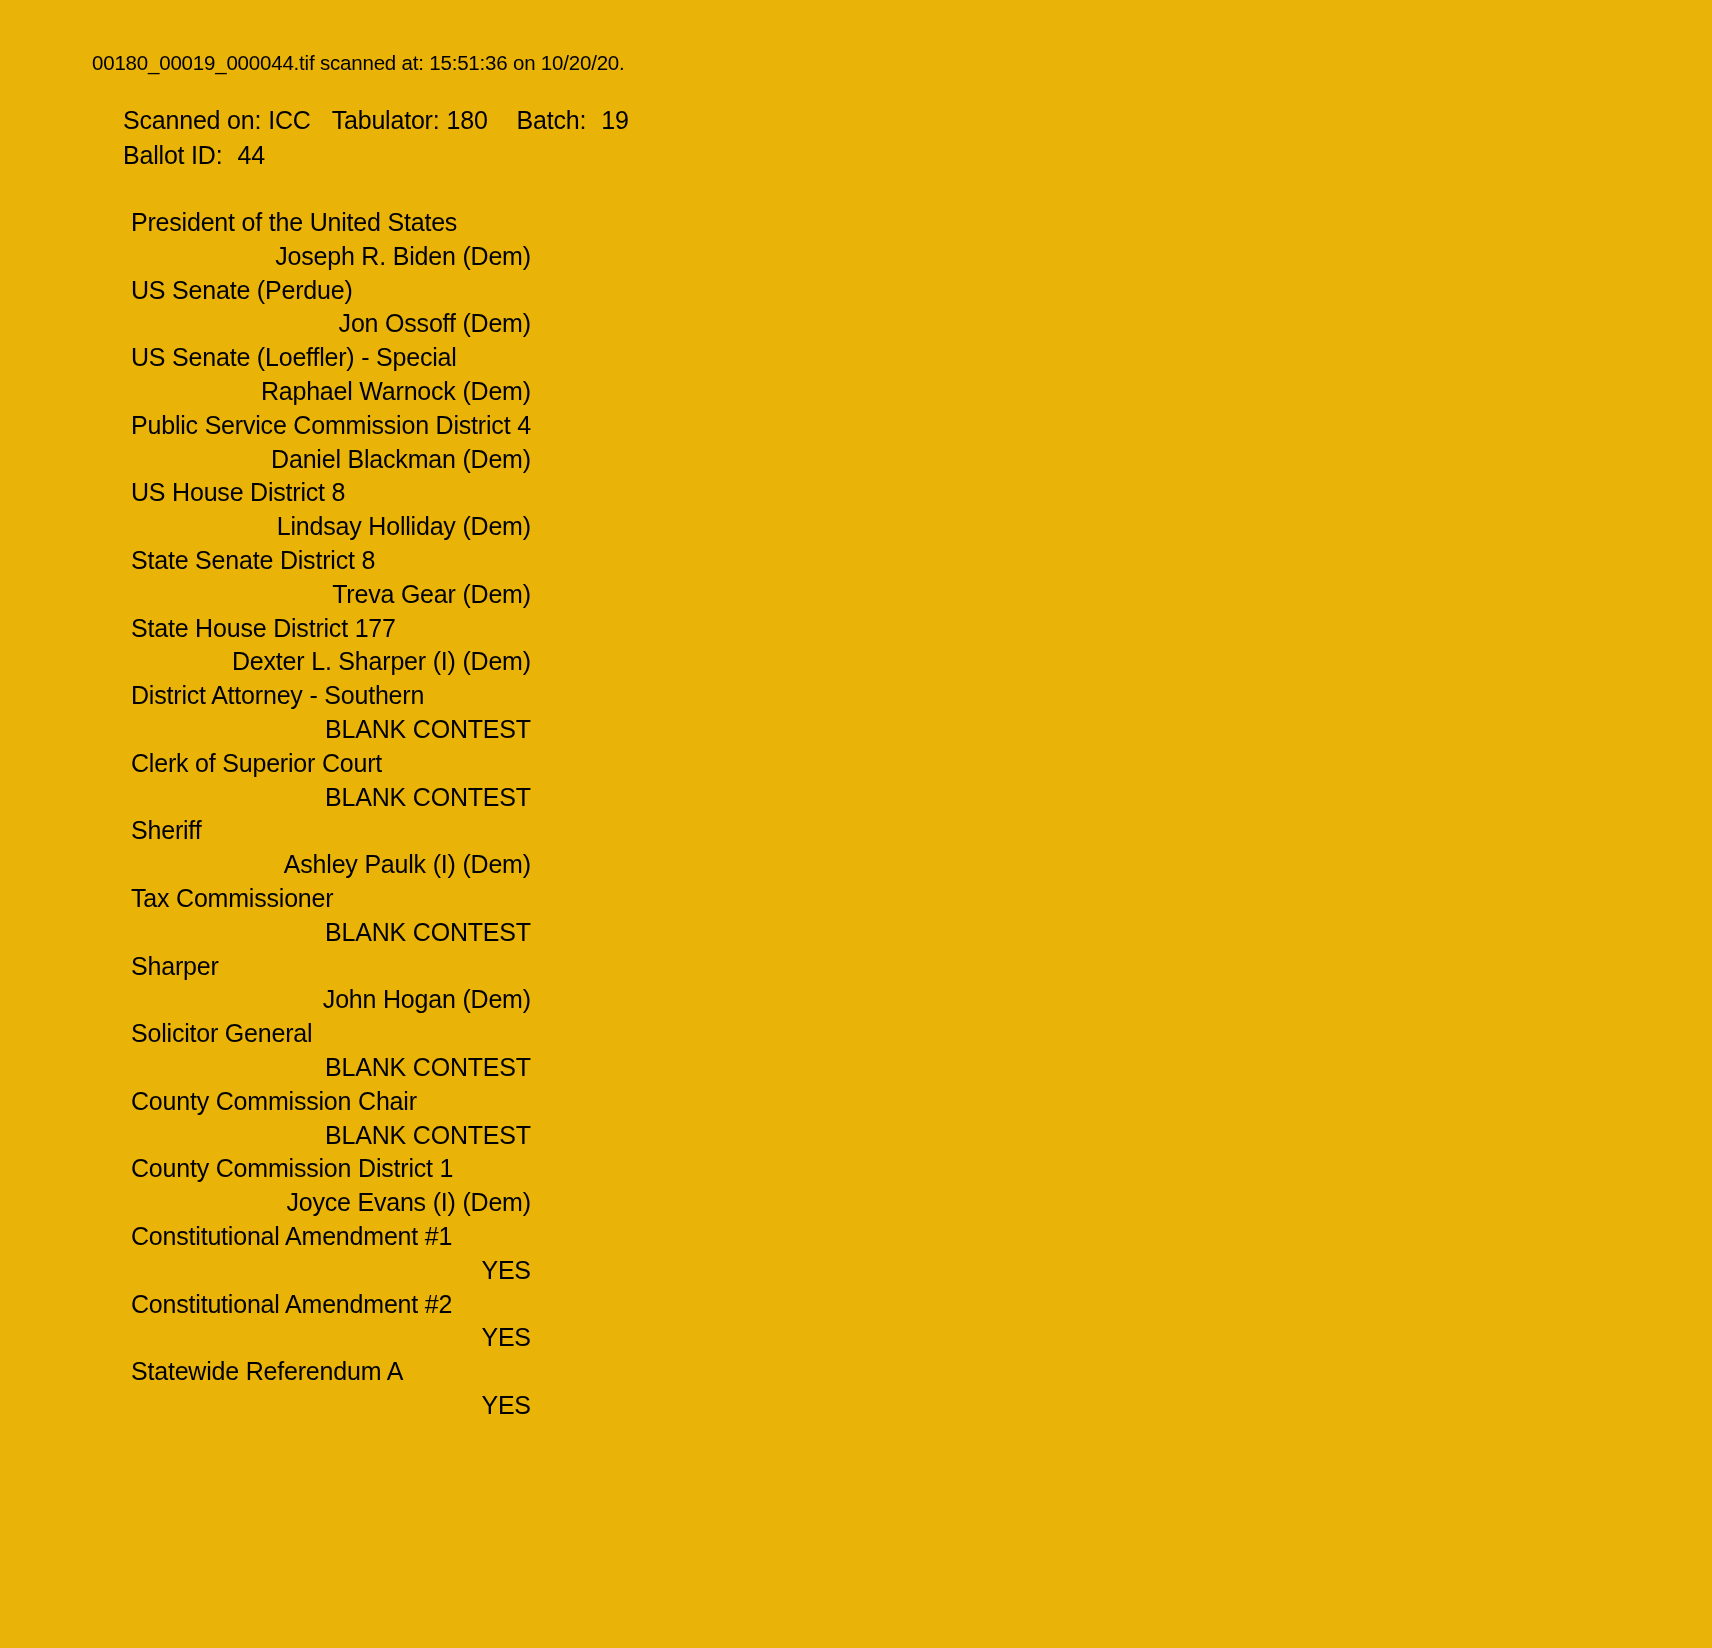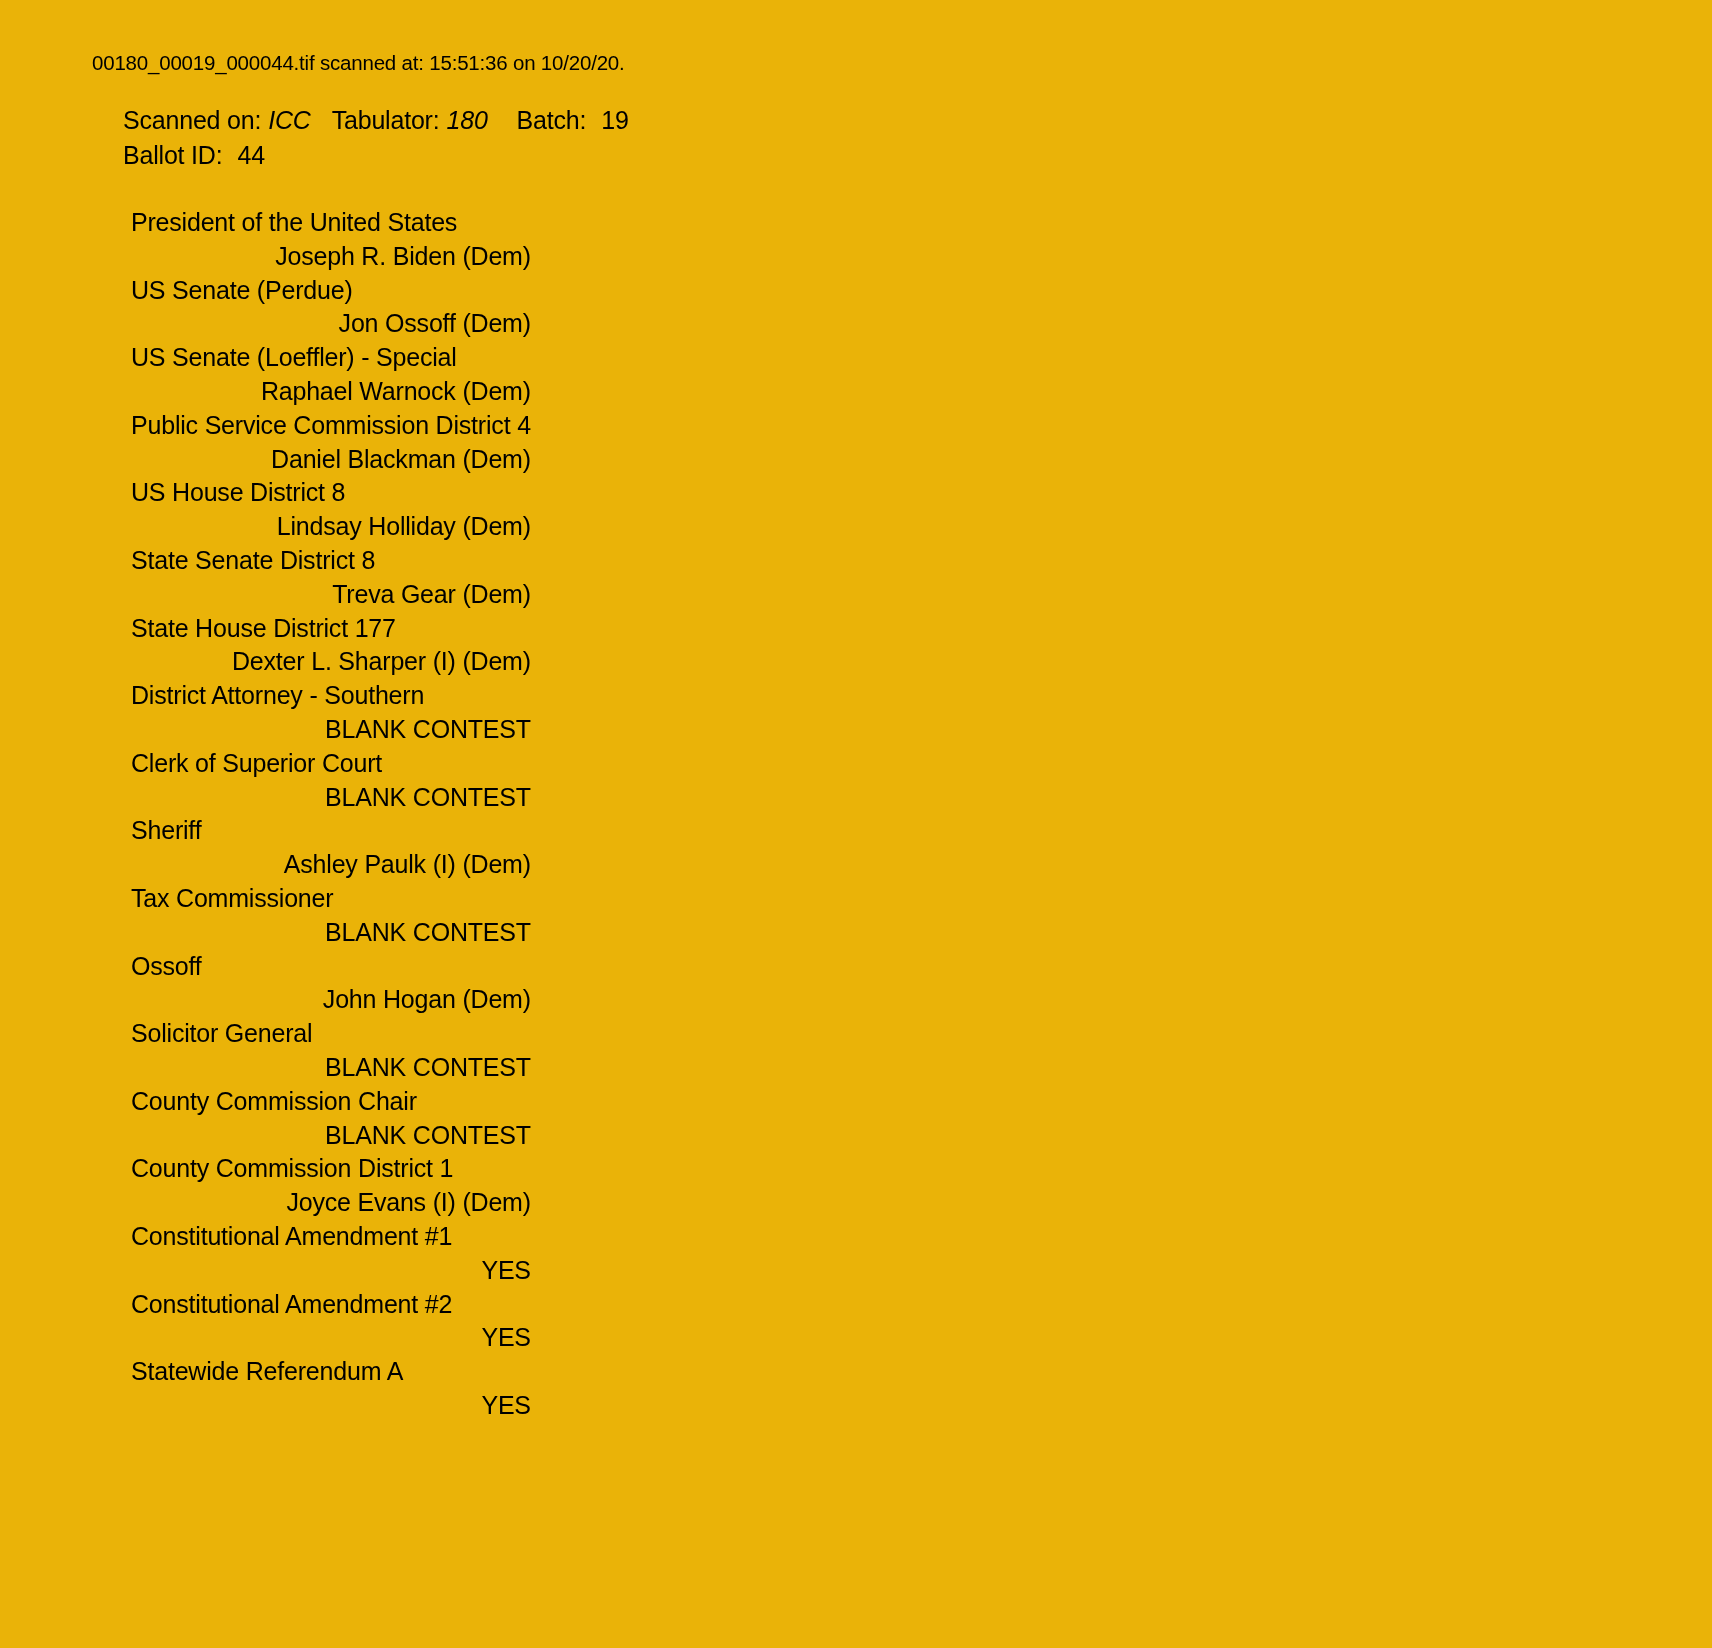--- a/index.html
+++ b/index.html
@@ -33,21 +33,21 @@
     font-size: 25px;
     line-height: 35px;
     letter-spacing: -0.2px;
     margin-left: 31px;
   }
   .meta-row {
     display: flex;
     align-items: baseline;
     white-space: nowrap;
   }
-  .sp1 { margin-left: 7px; font-style: italic; }   
+  .sp1 { margin-left: 7px; }   
   .sp2 { margin-left: 15px; }  
   .gap1 { margin-left: 21px; }
   .gap2 { margin-left: 29px; }
   .contests {
     position: absolute;
     left: 92px;
     top: 206px;
     font-size: 25px;
     line-height: 33.8px;
     letter-spacing: -0.2px;
@@ -134,21 +134,21 @@
       <div class="contest-name">Sheriff</div>
       <div class="contest-selection">Ashley Paulk (I) (Dem)</div>
     </div>
 
     <div class="contest">
       <div class="contest-name">Tax Commissioner</div>
       <div class="contest-selection">BLANK CONTEST</div>
     </div>
 
     <div class="contest">
-      <div class="contest-name">Ossoff</div>
+      <div class="contest-name">Sharper</div>
       <div class="contest-selection">John Hogan (Dem)</div>
     </div>
 
     <div class="contest">
       <div class="contest-name">Solicitor General</div>
       <div class="contest-selection">BLANK CONTEST</div>
     </div>
 
     <div class="contest">
       <div class="contest-name">County Commission Chair</div>

